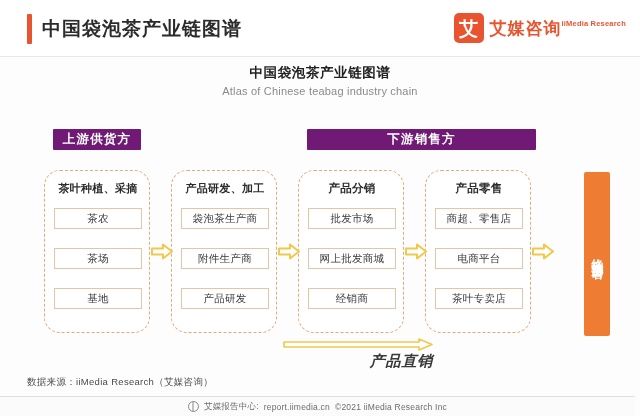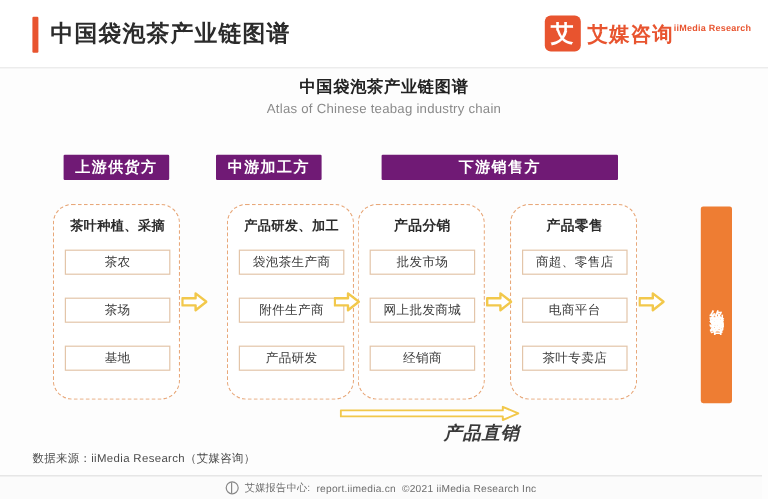--- a/index.html
+++ b/index.html
@@ -112,35 +112,35 @@
     font-size: 12.5px;
     font-weight: 700;
     letter-spacing: 1.2px;
     display: flex;
     align-items: center;
     justify-content: center;
     border-radius: 1px;
   }
   .band-upstream   { left: 53px;  top: 129px; width: 88px; }
   .band-midstream  { left: 180px; top: 129px; width: 88px; }
-  .band-downstream { left: 318px; top: 129px; width: 197px; }
+  .band-downstream { left: 307px; top: 129px; width: 229px; }
 
   
   .col {
     position: absolute;
     top: 170px;
     width: 106px;
     height: 163px;
     border: 1.4px dashed #e8a87a;
     border-radius: 16px;
     background: #ffffff;
     box-sizing: border-box;
   }
   .col-1 { left: 44px; }
-  .col-2 { left: 189px; }
+  .col-2 { left: 171px; }
   .col-3 { left: 298px; }
   .col-4 { left: 425px; }
 
   .col-title {
     position: absolute;
     left: 0; top: 10px;
     width: 106px;
     text-align: center;
     font-size: 11.5px;
     font-weight: 700;
@@ -274,21 +274,20 @@
         <div class="brand-cn">艾媒咨询</div>
         <div class="brand-en">iiMedia Research</div>
       </div>
     </div>
   </div>
 
   <div class="chart-title">中国袋泡茶产业链图谱</div>
   <div class="chart-subtitle">Atlas of Chinese teabag industry chain</div>
 
   <div class="band band-upstream">上游供货方</div>
-  <div class="band band-midstream">中游加工方</div>
   <div class="band band-downstream">下游销售方</div>
 
   <div class="col col-1">
     <div class="col-title wide">茶叶种植、采摘</div>
     <div class="item item-0">茶农</div>
     <div class="item item-1">茶场</div>
     <div class="item item-2">基地</div>
   </div>
 
   <div class="col col-2">

